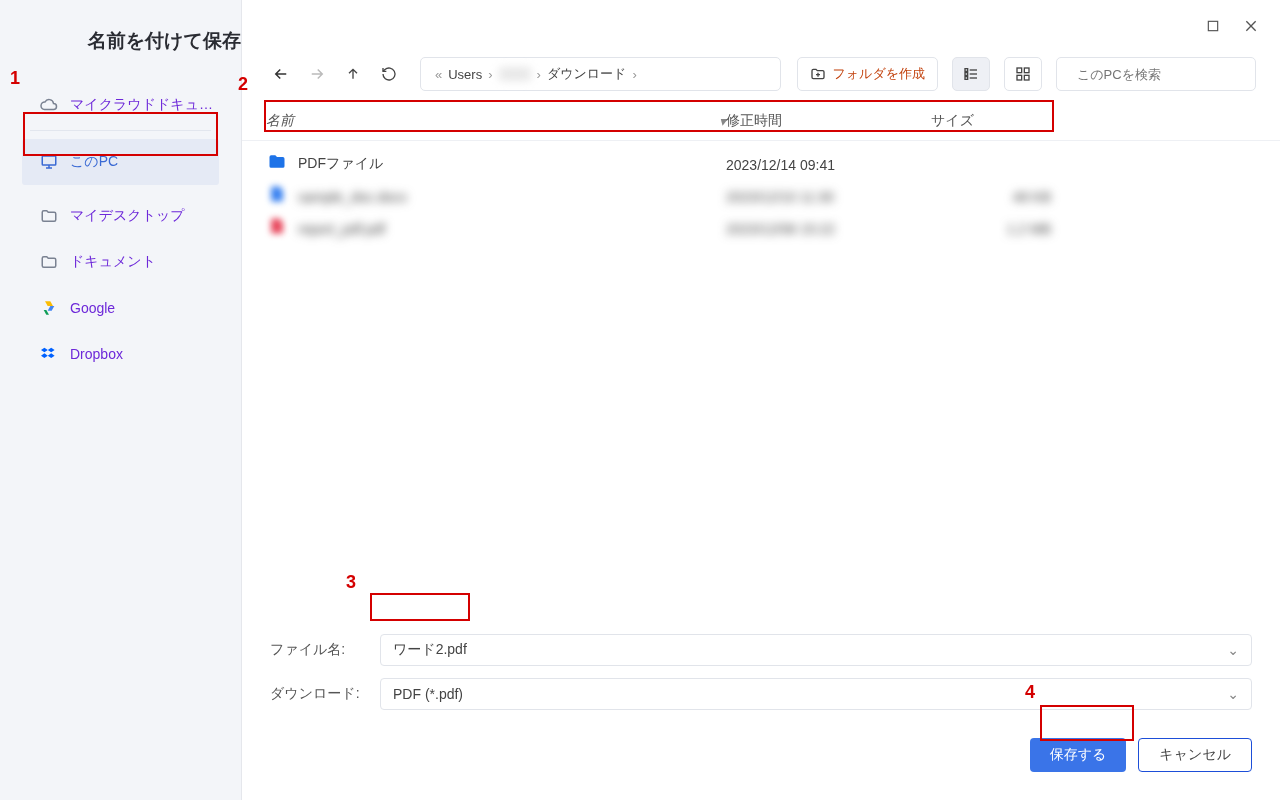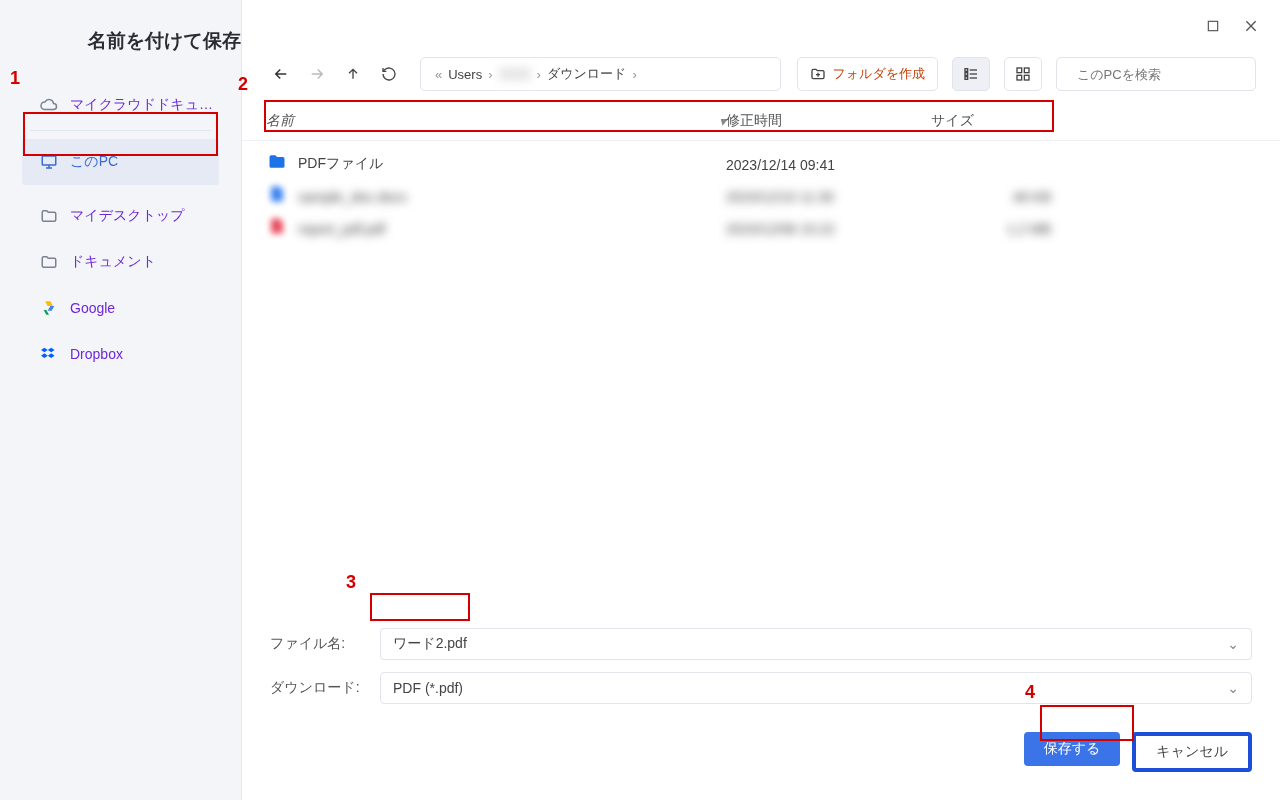--- a/index.html
+++ b/index.html
@@ -149,21 +149,21 @@
 }
 .form-input .chev-down { position:absolute; right:12px; color:#888; }
 .button-row {
   display:flex; justify-content:flex-end; gap:12px; margin-top:28px;
 }
 .btn {
   height:34px; padding:16px 20px; border-radius:4px; font-size:14px;
   display:flex; align-items:center; cursor:pointer;
 }
 .btn-primary { background:#3a74e8; color:#fff; }
-.btn-secondary { background:#fff; border:4px solid #1d4ed8; color:#444; }
+.btn-secondary { background:#fff; border:1px solid #1d4ed8; color:#444; }
 
 
 .anno-box { border:2px solid #d40000; position:absolute; pointer-events:none; }
 .anno-num { position:absolute; color:#d40000; font-weight:700; font-size:18px; font-family: Arial, sans-serif; pointer-events:none;}
 </style>
 </head>
 <body>
 
 <div class="dialog">
 

